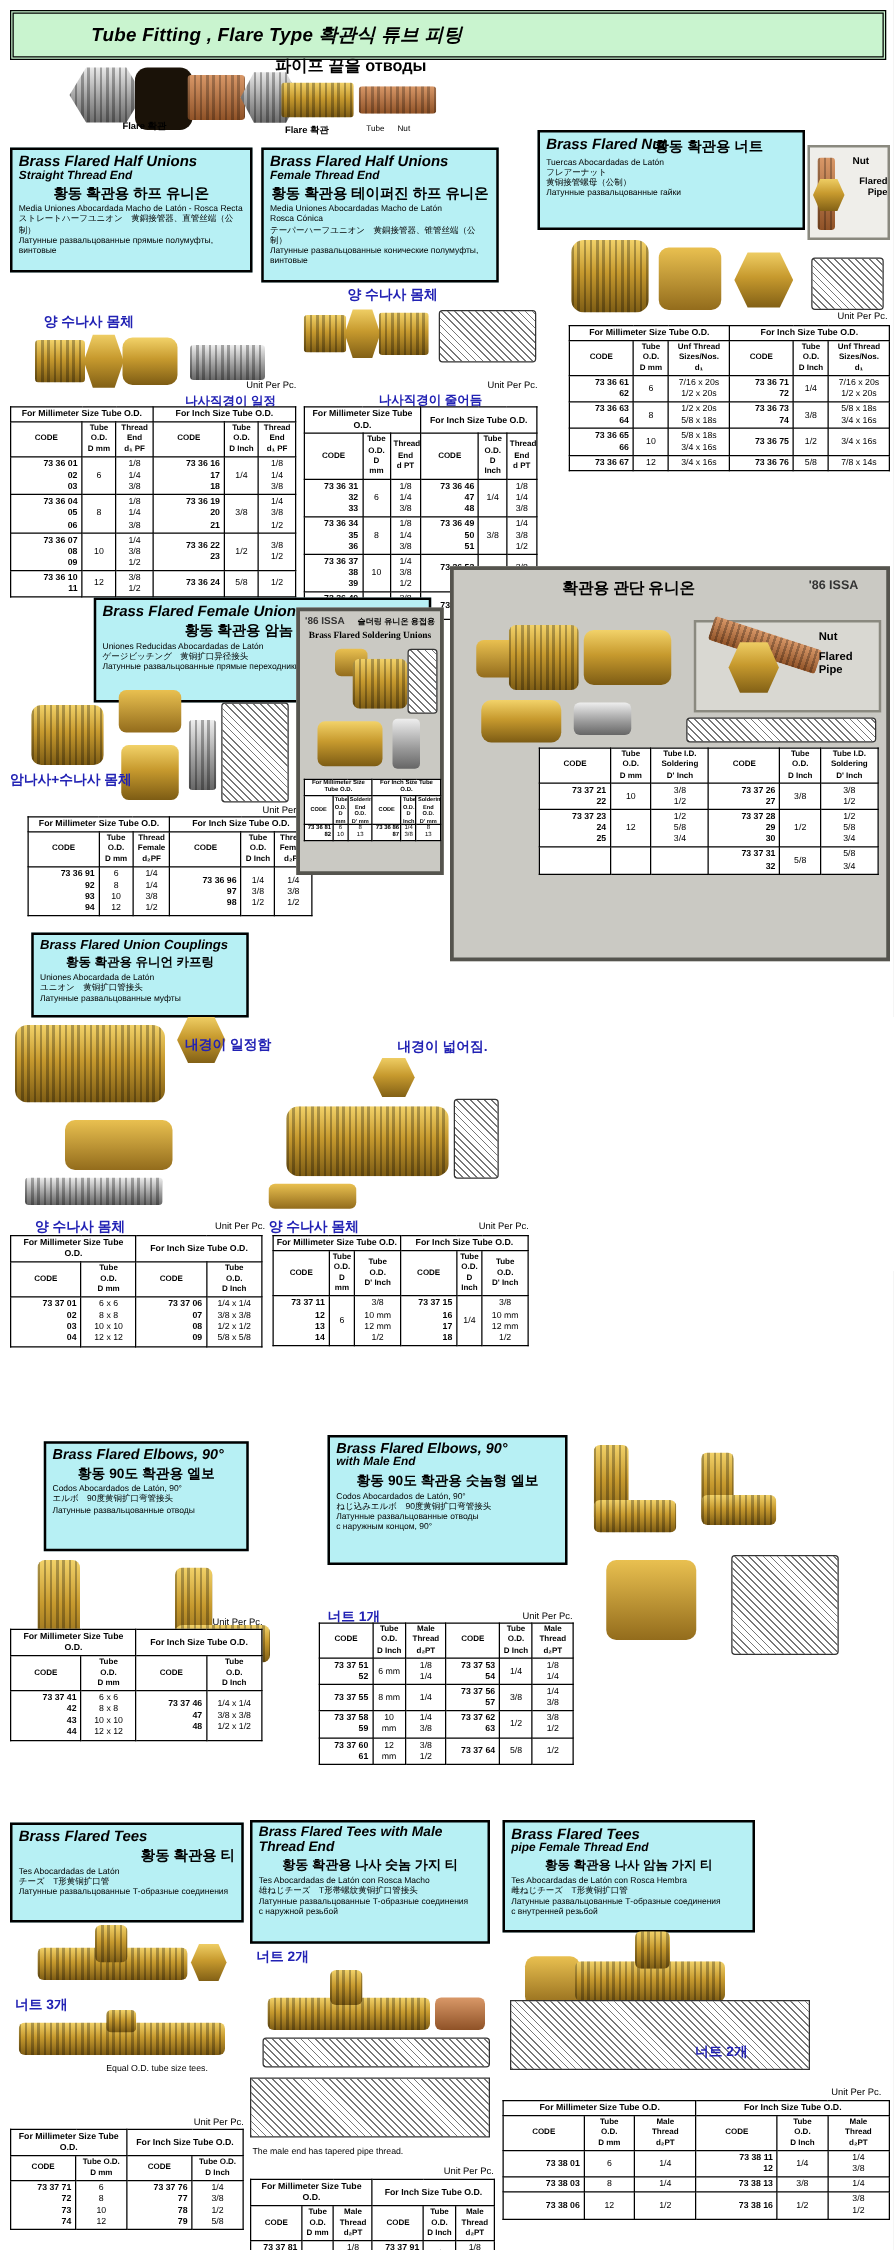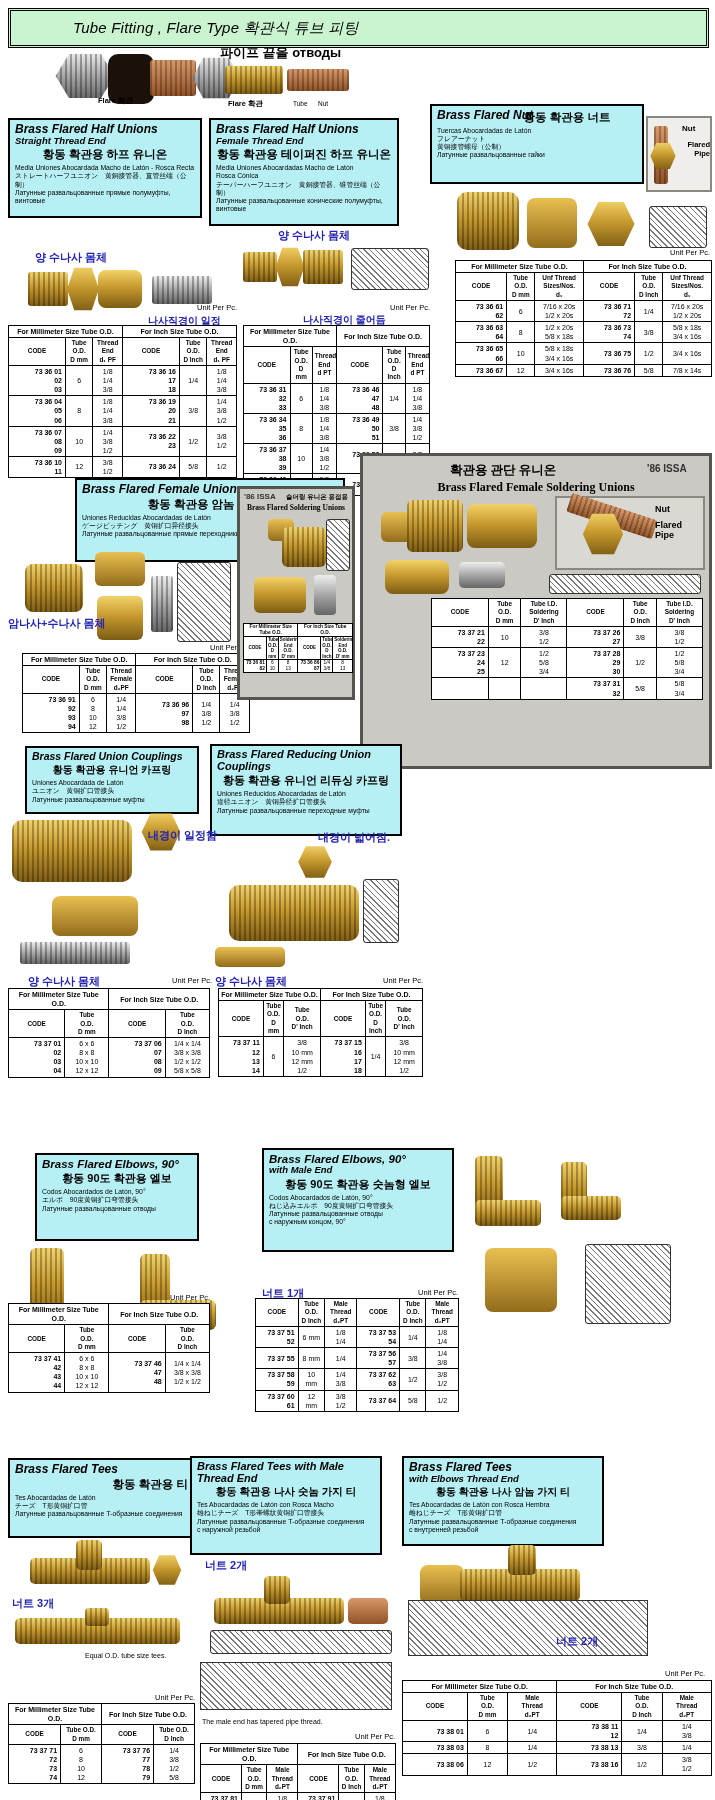--- a/index.html
+++ b/index.html
@@ -1,21 +1,21 @@
 <!DOCTYPE html>
 <html><head>
 <meta charset="utf-8">
 <style>
   html,body{margin:0;padding:0;background:#e8e8e8}
   #page{position:relative;width:715px;height:1800px;background:#ffffff;overflow:hidden;
         font-family:"Liberation Sans","DejaVu Sans",sans-serif;color:#000}
   .abs{position:absolute}
   
   .hdrbar{background:#c9f4cf;border:3px double #000;display:flex;align-items:center}
-  .hdrtitle{font-weight:normal;font-style:italic;font-size:15px;padding-left:62px;letter-spacing:.2px}
+  .hdrtitle{font-weight:bold;font-style:italic;font-size:15px;padding-left:62px;letter-spacing:.2px}
   
   .cyan{background:#b7f0f4;border:2px solid #000;padding:3px 5px;box-sizing:border-box}
   .bxt{font-weight:bold;font-style:italic;font-size:12px;line-height:1.05}
   .bxs{font-weight:bold;font-style:italic;font-size:9.5px;line-height:1.1}
   .kr{font-weight:bold;font-size:11.5px;text-align:center;margin:1px 0 2px 0}
   .ln{font-size:6.8px;line-height:1.22}
   
   .gray{background:#cac9c3;border:3px solid #55544e;box-sizing:border-box}
   .serif{font-family:"Liberation Serif","DejaVu Serif",serif}
   
@@ -410,21 +410,20 @@
               <td class="">8<br>13</td>
             </tr>
           </tbody>
         </table>
       </div>
   </div>
 
   <div class="abs gray" style="left:360px;top:453px;width:352px;height:316px">
     <div class="abs serif" style="left:0;top:6px;width:280px;text-align:center;font-size:12.5px;font-weight:bold">확관용 관단 유니온</div>
     <div class="abs" style="left:284px;top:7px;font-size:10px;font-weight:bold;color:#333">'86 ISSA</div>
-    <div class="abs serif" style="left:0;top:24px;width:100%;text-align:center;font-size:12px;font-weight:bold">Brass Flared Female Soldering Unions</div>
     <div class="abs frame" style="left:192px;top:40px;width:150px;height:74px">
       <div class="sh copper rib" style="left:10px;top:8px;width:90px;height:20px;transform:rotate(18deg)"></div>
       <div class="sh gold hexc" style="left:22px;top:14px;width:48px;height:44px"></div>
       <div class="abs plbl" style="left:98px;top:6px;font-size:9px">Nut</div>
       <div class="abs plbl pre" style="left:98px;top:22px;font-size:9px">Flared
 Pipe</div>
     </div>
     <div class="sh gold2" style="left:18px;top:56px;width:36px;height:30px;border-radius:6px"></div>
     <div class="sh gold rib" style="left:44px;top:44px;width:56px;height:52px;border-radius:6px"></div>
     <div class="sh gold" style="left:104px;top:48px;width:70px;height:44px;border-radius:8px"></div>
@@ -479,27 +478,20 @@
       </div>
   </div>
 
   <div class="abs cyan" style="left:25px;top:746px;width:174px;height:68px">
     <div class="bxt" style="font-size:10.5px">Brass Flared Union Couplings</div>
     <div class="kr" style="font-size:10px">황동 확관용 유니언 카프링</div>
     <div class="ln">Uniones Abocardada de Latón</div>
     <div class="ln">ユニオン　黄铜扩口管接头</div>
     <div class="ln">Латунные развальцованные муфты</div>
   </div>
-  <div class="abs cyan" style="left:210px;top:744px;width:192px;height:92px">
-    <div class="bxt" style="font-size:11px">Brass Flared Reducing Union Couplings</div>
-    <div class="kr" style="font-size:11px">황동 확관용 유니언 리듀싱 카프링</div>
-    <div class="ln">Uniones Reducidos Abocardadas de Latón</div>
-    <div class="ln">違径ユニオン　黄铜异径扩口管接头</div>
-    <div class="ln">Латунные развальцованные переходные муфты</div>
-  </div>
 
   <div class="abs" style="left:12px;top:812px;width:190px;height:160px">
     <div class="sh gold rib" style="left:0;top:8px;width:120px;height:62px;border-radius:10px"></div>
     <div class="sh gold hexc" style="left:126px;top:0;width:46px;height:40px"></div>
     <div class="sh gold2" style="left:40px;top:84px;width:86px;height:40px;border-radius:8px"></div>
     <div class="sh silver rib" style="left:8px;top:130px;width:110px;height:22px"></div>
   </div>
   <div class="abs krb" style="left:148px;top:828px">내경이 일정함</div>
   <div class="abs" style="left:215px;top:845px;width:185px;height:125px">
     <div class="sh gold hexc" style="left:80px;top:0;width:40px;height:34px"></div>
@@ -698,31 +690,31 @@
       </table>
     </div>
 
   <div class="abs cyan" style="left:8px;top:1458px;width:187px;height:80px">
     <div class="bxt">Brass Flared Tees</div>
     <div class="kr" style="text-align:right">황동 확관용 티</div>
     <div class="ln">Tes Abocardadas de Latón</div>
     <div class="ln">チーズ　T形黄铜扩口管</div>
     <div class="ln">Латунные развальцованные Т-образные соединения</div>
   </div>
-  <div class="abs cyan" style="left:190px;top:1456px;width:192px;height:99px">
+  <div class="abs cyan" style="left:200px;top:1456px;width:192px;height:99px">
     <div class="bxt" style="font-size:11px">Brass Flared Tees with Male Thread End</div>
     <div class="kr" style="font-size:10.5px">황동 확관용 나사 숫놈 가지 티</div>
     <div class="ln">Tes Abocardadas de Latón con Rosca Macho</div>
     <div class="ln">雄ねじチーズ　T形帯螺纹黄铜扩口管接头</div>
     <div class="ln">Латунные развальцованные Т-образные соединения</div>
     <div class="ln">с наружной резьбой</div>
   </div>
   <div class="abs cyan" style="left:402px;top:1456px;width:202px;height:90px">
     <div class="bxt">Brass Flared Tees</div>
-    <div class="bxs">with Elbows Thread End</div>
+    <div class="bxs">pipe Female Thread End</div>
     <div class="kr" style="font-size:10px">황동 확관용 나사 암놈 가지 티</div>
     <div class="ln">Tes Abocardadas de Latón con Rosca Hembra</div>
     <div class="ln">雌ねじチーズ　T形黄铜扩口管</div>
     <div class="ln">Латунные развальцованные Т-образные соединения</div>
     <div class="ln">с внутренней резьбой</div>
   </div>
 
   <div class="abs" style="left:30px;top:1540px;width:160px;height:56px">
     <div class="sh gold rib" style="left:0;top:18px;width:120px;height:26px;border-radius:5px"></div>
     <div class="sh gold rib" style="left:46px;top:0;width:26px;height:30px;border-radius:5px"></div>

